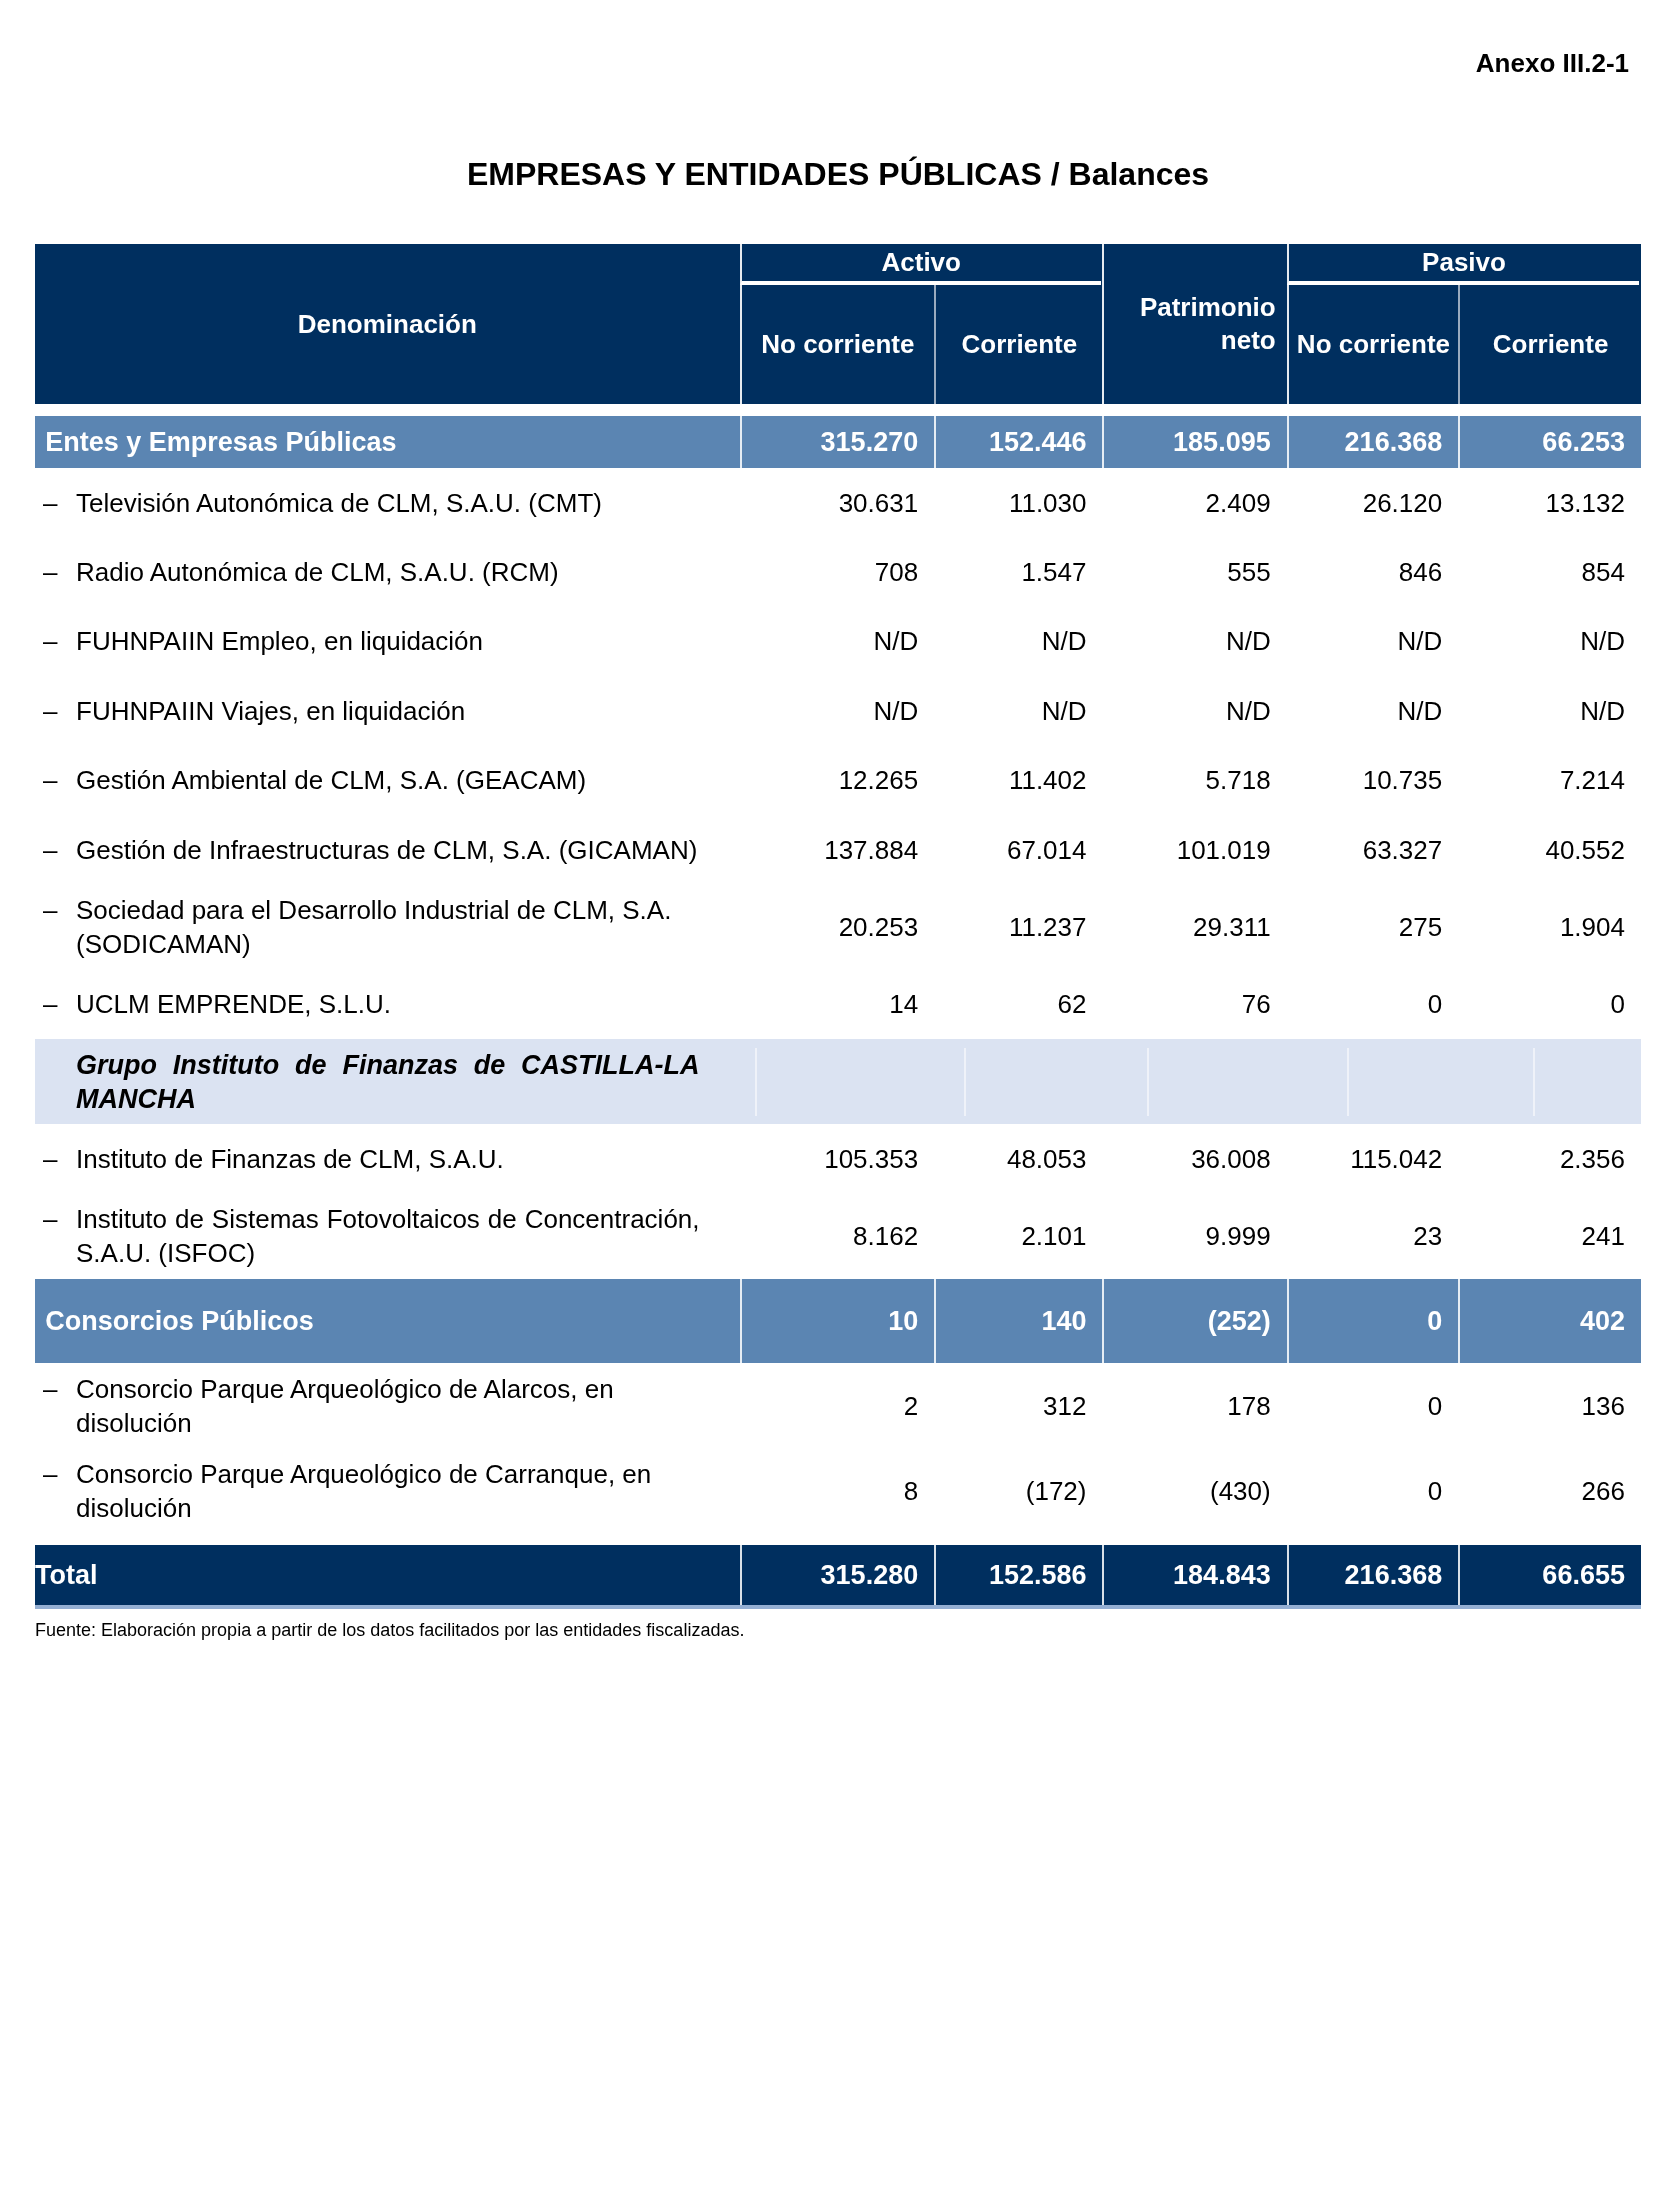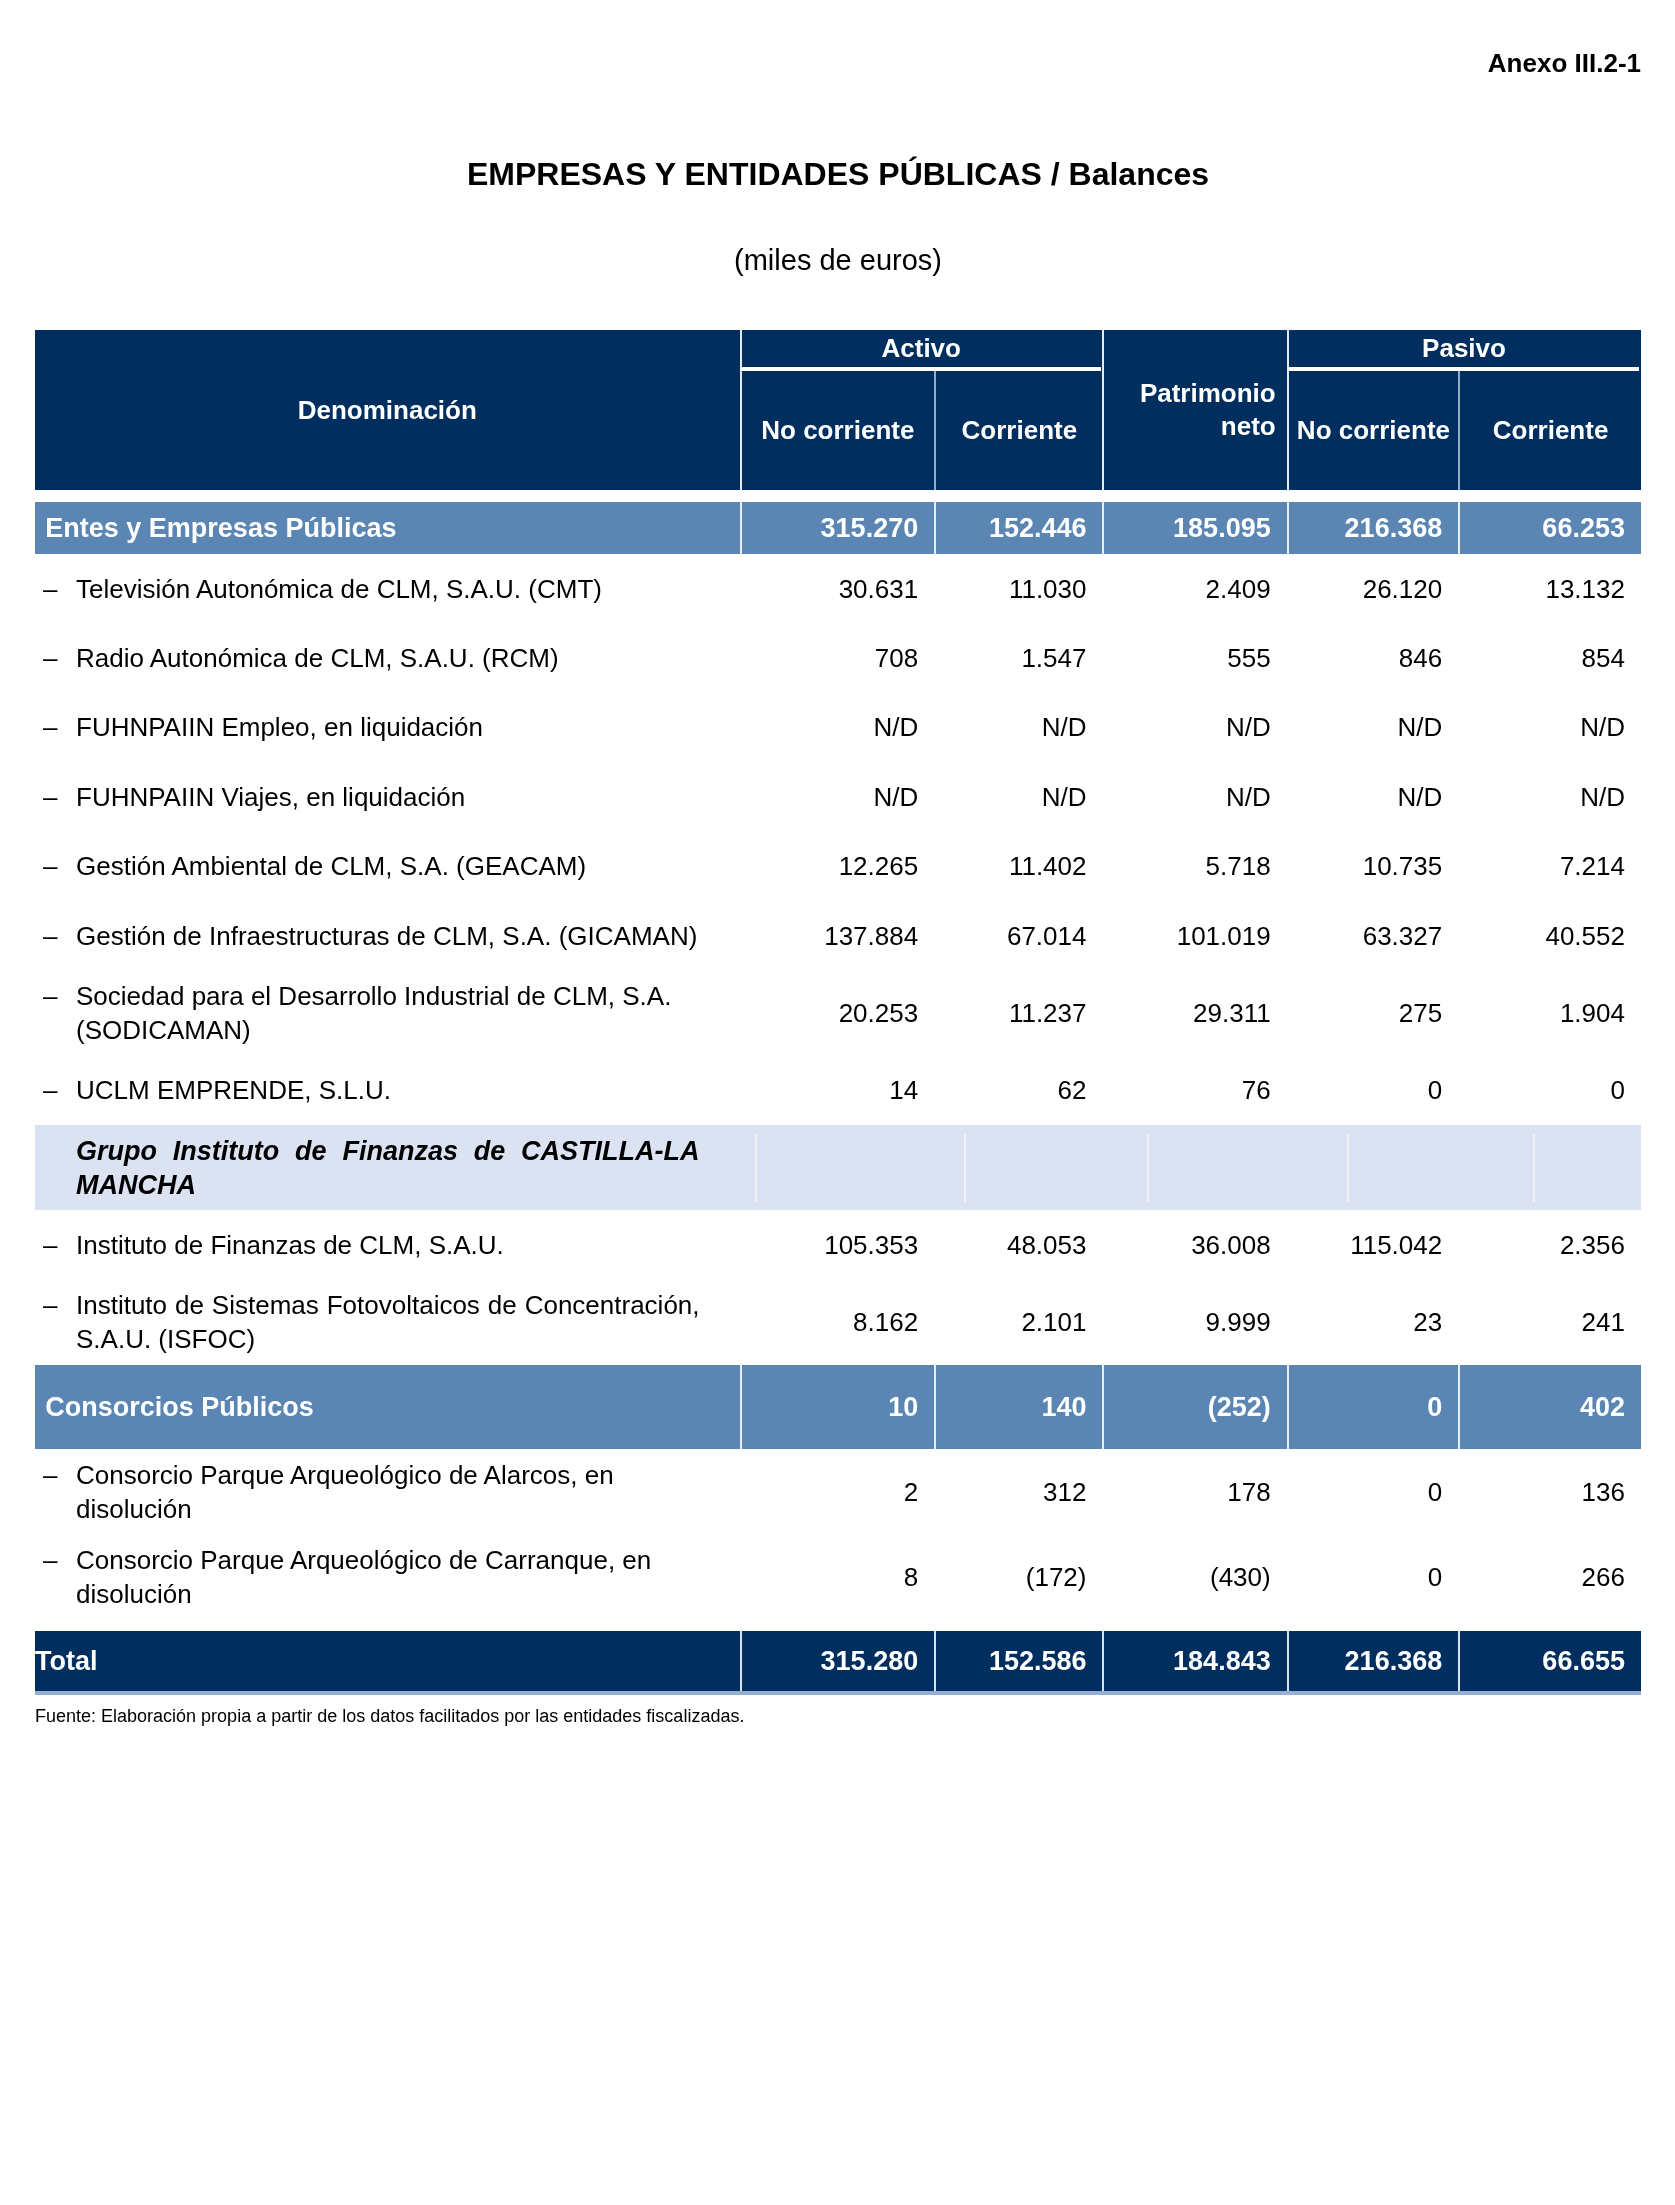--- a/index.html
+++ b/index.html
@@ -10,21 +10,21 @@
     font-family:"Liberation Sans","DejaVu Sans",sans-serif;
     color:#000;
     overflow:hidden;
     --navy:#002f5f;
     --blue:#5b85b2;
     --lightblue:#dbe3f2;
     --strip:#94afd3;
     --cols:43.87% 12.12% 10.48% 11.47% 10.68% 11.38%;
   }
   .annex{
-    position:absolute;top:48px;right:34px;
+    position:absolute;top:48px;right:46px;
     font-size:26px;font-weight:bold;
   }
   .title{
     margin:157px 34px 0 35px;
     text-align:center;
     font-size:32px;font-weight:bold;
     line-height:35px;
   }
   .subtitle{
     margin:51px 34px 0 35px;
@@ -97,21 +97,20 @@
   }
 </style>
 </head>
 <body>
 
 <div class="page">
 
   <div class="annex">Anexo III.2-1</div>
 
   <div class="title">EMPRESAS Y ENTIDADES PÚBLICAS / Balances</div>
-  <div class="subtitle">(miles de euros)</div>
 
   <div class="btable">
     <div class="thead">
       <div class="h-denom">Denominación</div>
       <div class="h-group h-activo">Activo</div>
       <div class="h-pn">Patrimonio neto</div>
       <div class="h-group h-pasivo">Pasivo</div>
       <div class="h-sub c2">No corriente</div>
       <div class="h-sub c3">Corriente</div>
       <div class="h-sub c5">No corriente</div>

